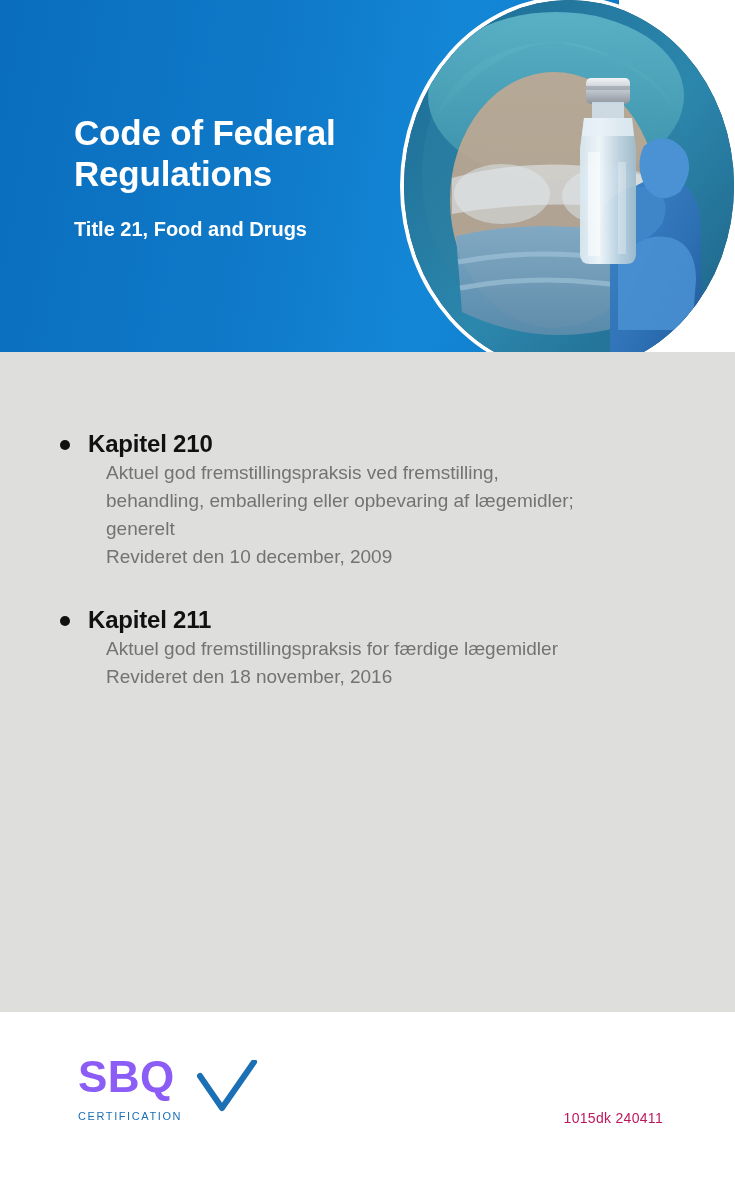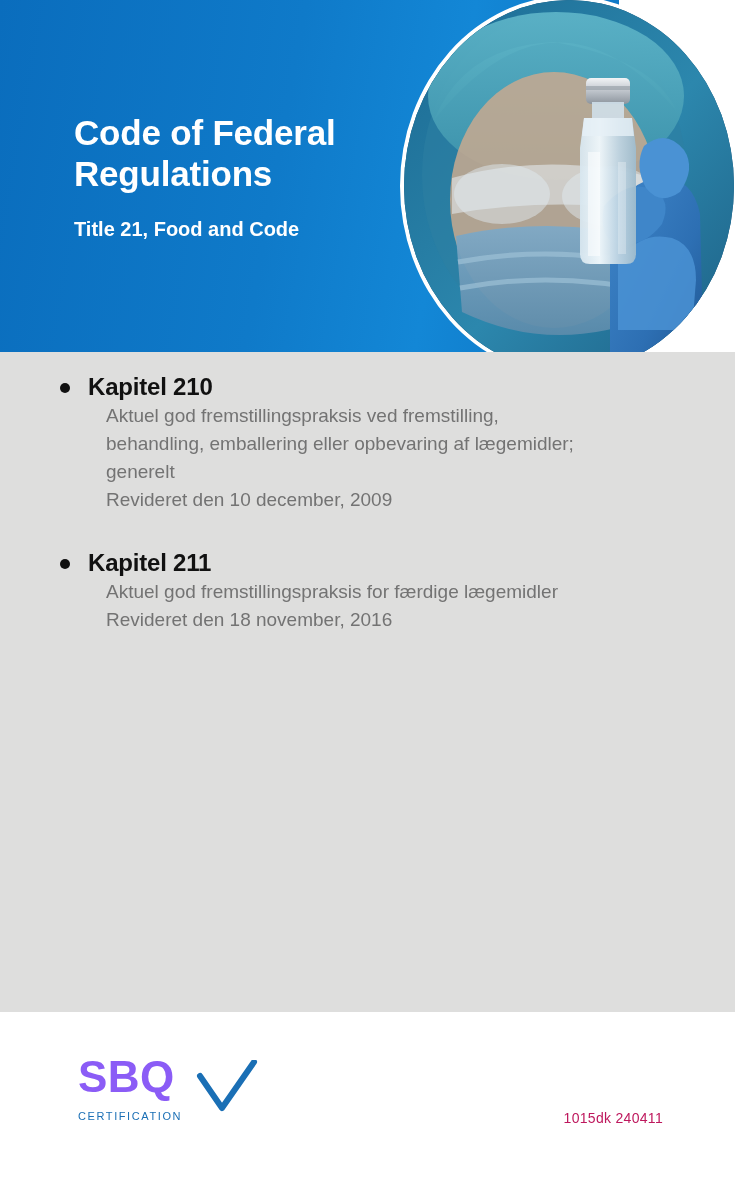--- a/index.html
+++ b/index.html
@@ -68,21 +68,21 @@
   .photo-circle svg { display: block; }
 
   
   .content {
     position: absolute;
     left: 0;
     top: 352px;
     width: 735px;
     height: 660px;
     background: #dededd;
-    padding: 20px 60px 0 60px;
+    padding: 77px 60px 0 60px;
   }
   .chapter { margin-bottom: 34px; }
   .chapter-head {
     display: flex;
     align-items: flex-start;
   }
   .bullet {
     width: 10px;
     height: 10px;
     border-radius: 50%;
@@ -152,21 +152,21 @@
 </style>
 </head>
 <body>
 
 <div class="page">
 
   <div class="header">
 
     <div class="header-inner">
       <div class="title">Code of Federal Regulations</div>
-      <div class="subtitle">Title 21, Food and Code</div>
+      <div class="subtitle">Title 21, Food and Drugs</div>
     </div>
 
     <div class="photo-circle">
       <svg width="330" height="372" viewBox="0 0 330 372" xmlns="http://www.w3.org/2000/svg">
         <defs>
           <linearGradient id="bg" x1="0" y1="0" x2="1" y2="1">
             <stop offset="0%" stop-color="#1b6a93"></stop>
             <stop offset="55%" stop-color="#2c87ad"></stop>
             <stop offset="100%" stop-color="#1d5f84"></stop>
           </linearGradient>

